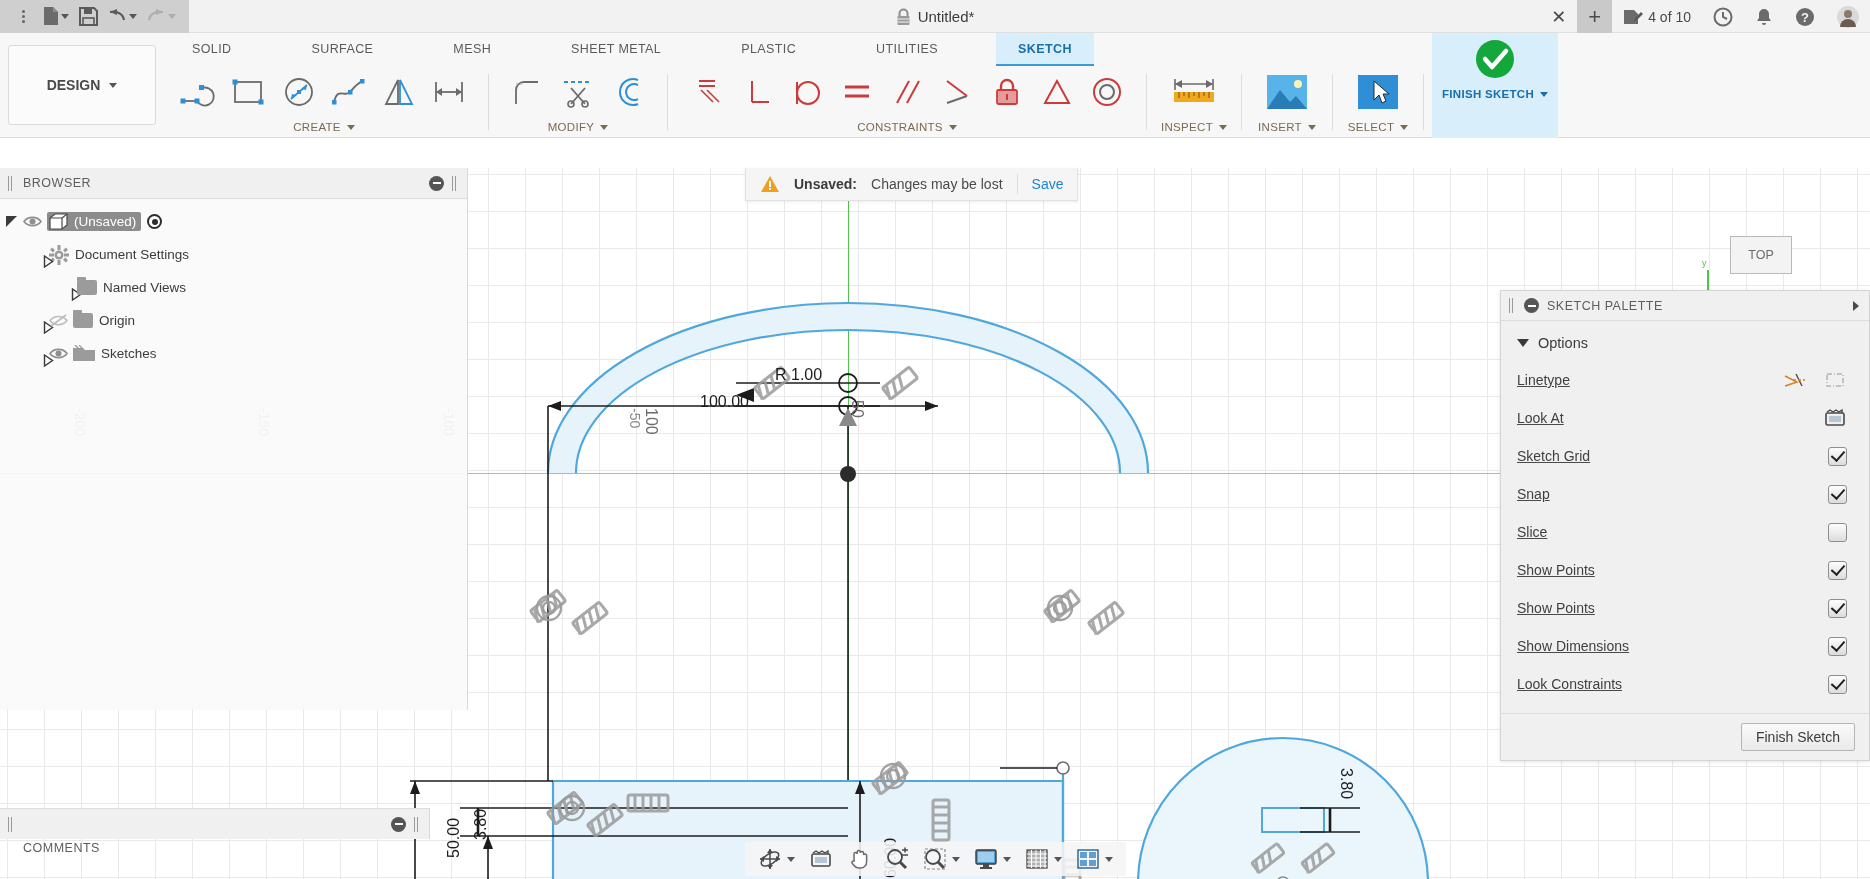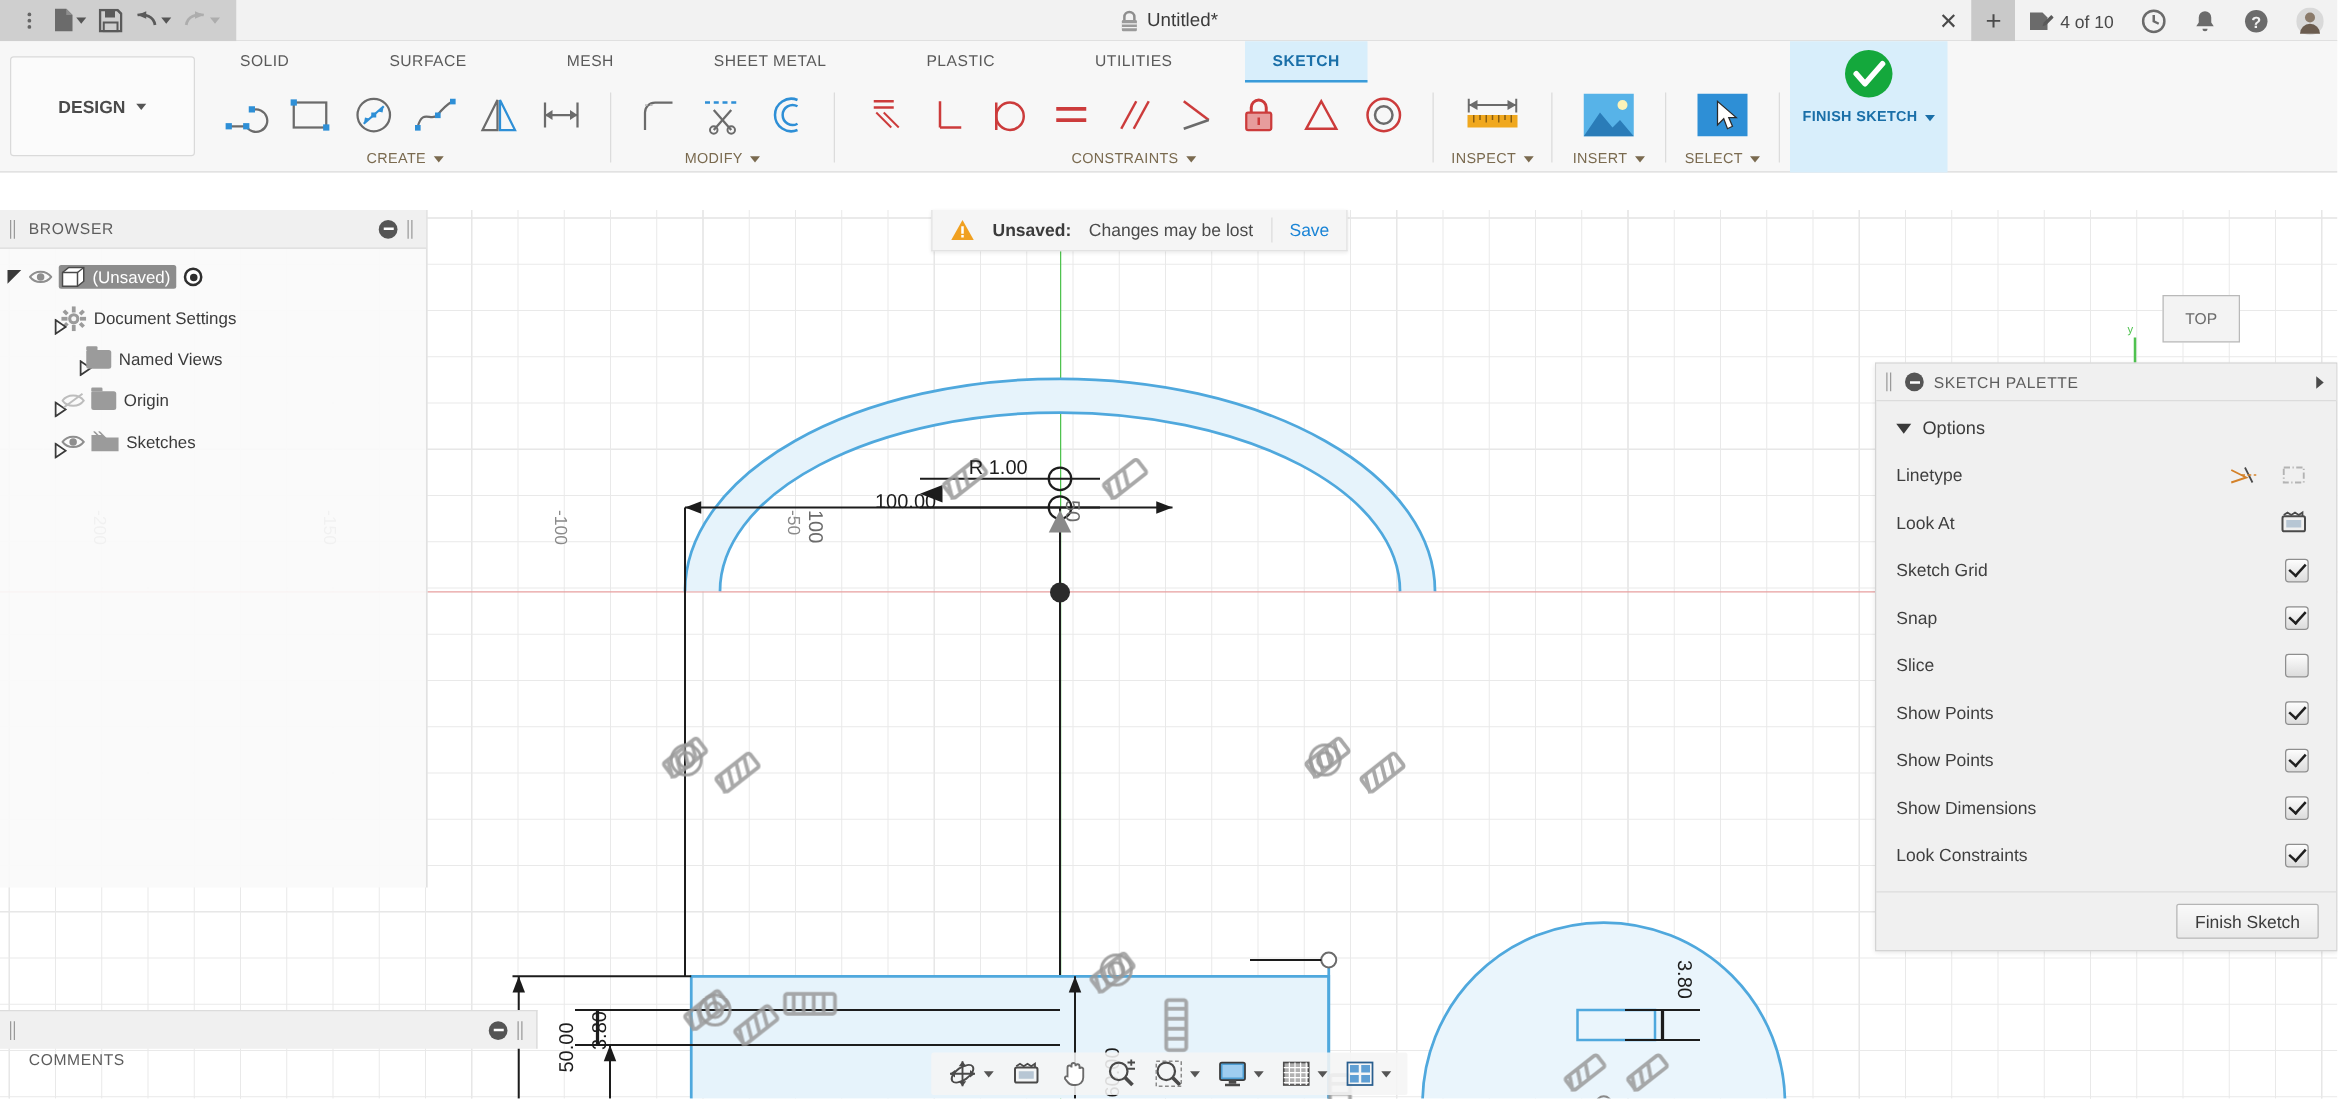--- a/index.html
+++ b/index.html
@@ -92,21 +92,21 @@
     width: 50px; height: 50px; display: flex; align-items: center; justify-content: center;
     cursor: pointer; border-radius: 2px;
   }
   .sep { width: 1px; height: 56px; background: #dcdcdc; margin: 0 8px; align-self: center; }
   .finish-panel { background: #d8eefb; height: 105px; margin-top:-33px; padding-top:33px; }
   .finish-panel .lbl { color: #1a6fa8; font-weight: bold; }
   .finish-panel .caret-sm { border-top-color:#1a6fa8; }
 
   
   .browser {
-    position: absolute; left: 0; top: 168px; width: 342px; height: 542px;
+    position: absolute; left: 0; top: 168px; width: 468px; height: 542px;
     background: rgba(250,250,250,0.92); border-right: 1px solid #d9d9d9;
     z-index: 5;
   }
   .browser-head {
     height: 31px; background: #f0f0f0; border-bottom: 1px solid #dcdcdc;
     display: flex; align-items: center; padding: 0 8px; gap: 8px;
   }
   .browser-head .bh-title { font-size: 12.5px; color: #5d5d5d; letter-spacing: .5px; flex:1; }
   .circ-btn {
     width: 15px; height: 15px; border-radius: 50%; background: #555;
@@ -204,21 +204,21 @@
     background: #f0f0f0; border-bottom: 1px solid #dcdcdc;
   }
   .pal-head .pal-title { font-size: 12.5px; color:#5d5d5d; letter-spacing:.5px; flex:1; }
   .pal-body { padding: 6px 0 10px 0; }
   .pal-section {
     display:flex; align-items:center; gap:9px; padding: 8px 16px 10px 16px;
     font-size: 14.5px; font-weight: normal; color:#3b3b3b; cursor:pointer;
   }
   .tri-down { width:0;height:0;border-left:6px solid transparent;border-right:6px solid transparent;border-top:8px solid #3a3a3a;}
   .pal-row {
-    display: flex; align-items: center; height: 38px; padding: 0 22px 0 16px; cursor: default;
+    display: flex; align-items: center; height: 38px; padding: 0 22px 0 16px; cursor: default; text-decoration: underline;
   }
   .pal-row .p-lbl { flex: 1; font-size: 14px; color: #3f3f3f; }
   .cb {
     width: 19px; height: 19px; border: 1px solid #8e8e8e; border-radius: 3px;
     background: linear-gradient(#fdfdfd,#dcdcdc); display:flex;align-items:center;justify-content:center;
     cursor:pointer;
   }
   .cb.on::after {
     content:""; width:6px; height:11px; border:solid #1f1f1f; border-width:0 2px 2px 0;
     transform: rotate(42deg); margin-bottom:3px;
@@ -928,21 +928,21 @@
               <rect x="15" y="13" width="3" height="4" transform="rotate(-45 16.5 15)"></rect>
               <rect x="15" y="3" width="3" height="4" transform="rotate(45 16.5 5)"></rect>
               <rect x="2" y="13" width="3" height="4" transform="rotate(45 3.5 15)"></rect>
             </g>
             <circle cx="10" cy="10" r="2" fill="#f7f7f7"></circle>
           </svg>
         </span>
         <span class="node-label">Document Settings</span>
       </div>
 
-      <div class="node" style="padding-left:52px;">
+      <div class="node" style="padding-left:28px;margin-left:32px;">
         <span class="arrow-o">
           <svg width="11" height="13" viewBox="0 0 11 13">
               <path d="M1.5 1 L9.5 6.5 L1.5 12 Z" fill="none" stroke="#3a3a3a" stroke-width="1.4"></path>
             </svg>
         </span>
         <span class="folder"></span>
         <span class="node-label">Named Views</span>
       </div>
 
       <div class="node" style="padding-left:32px;">

